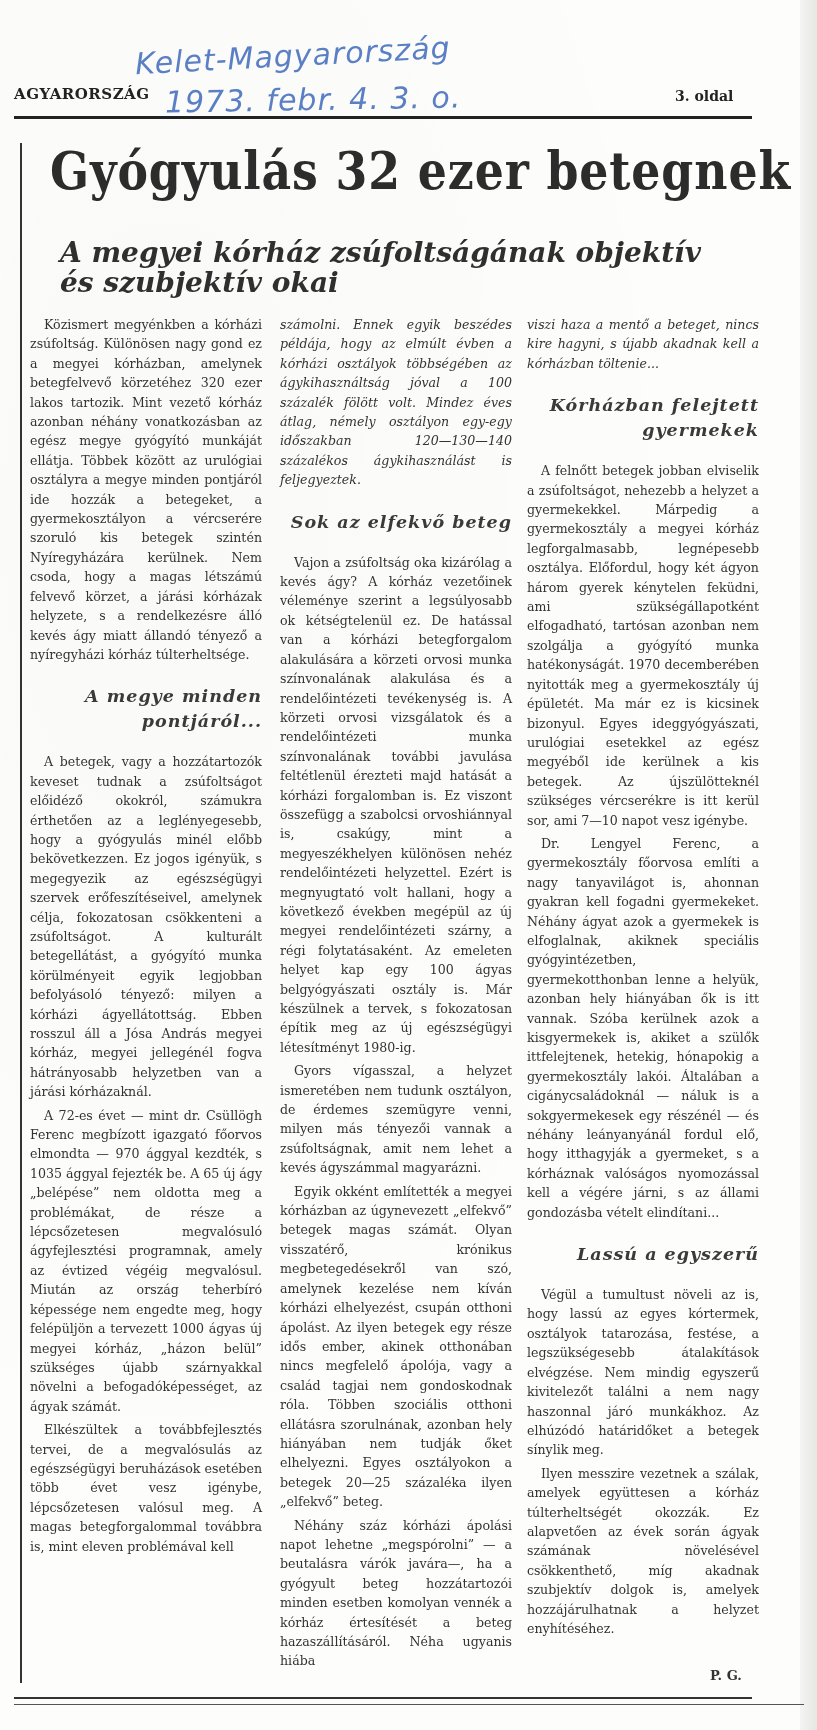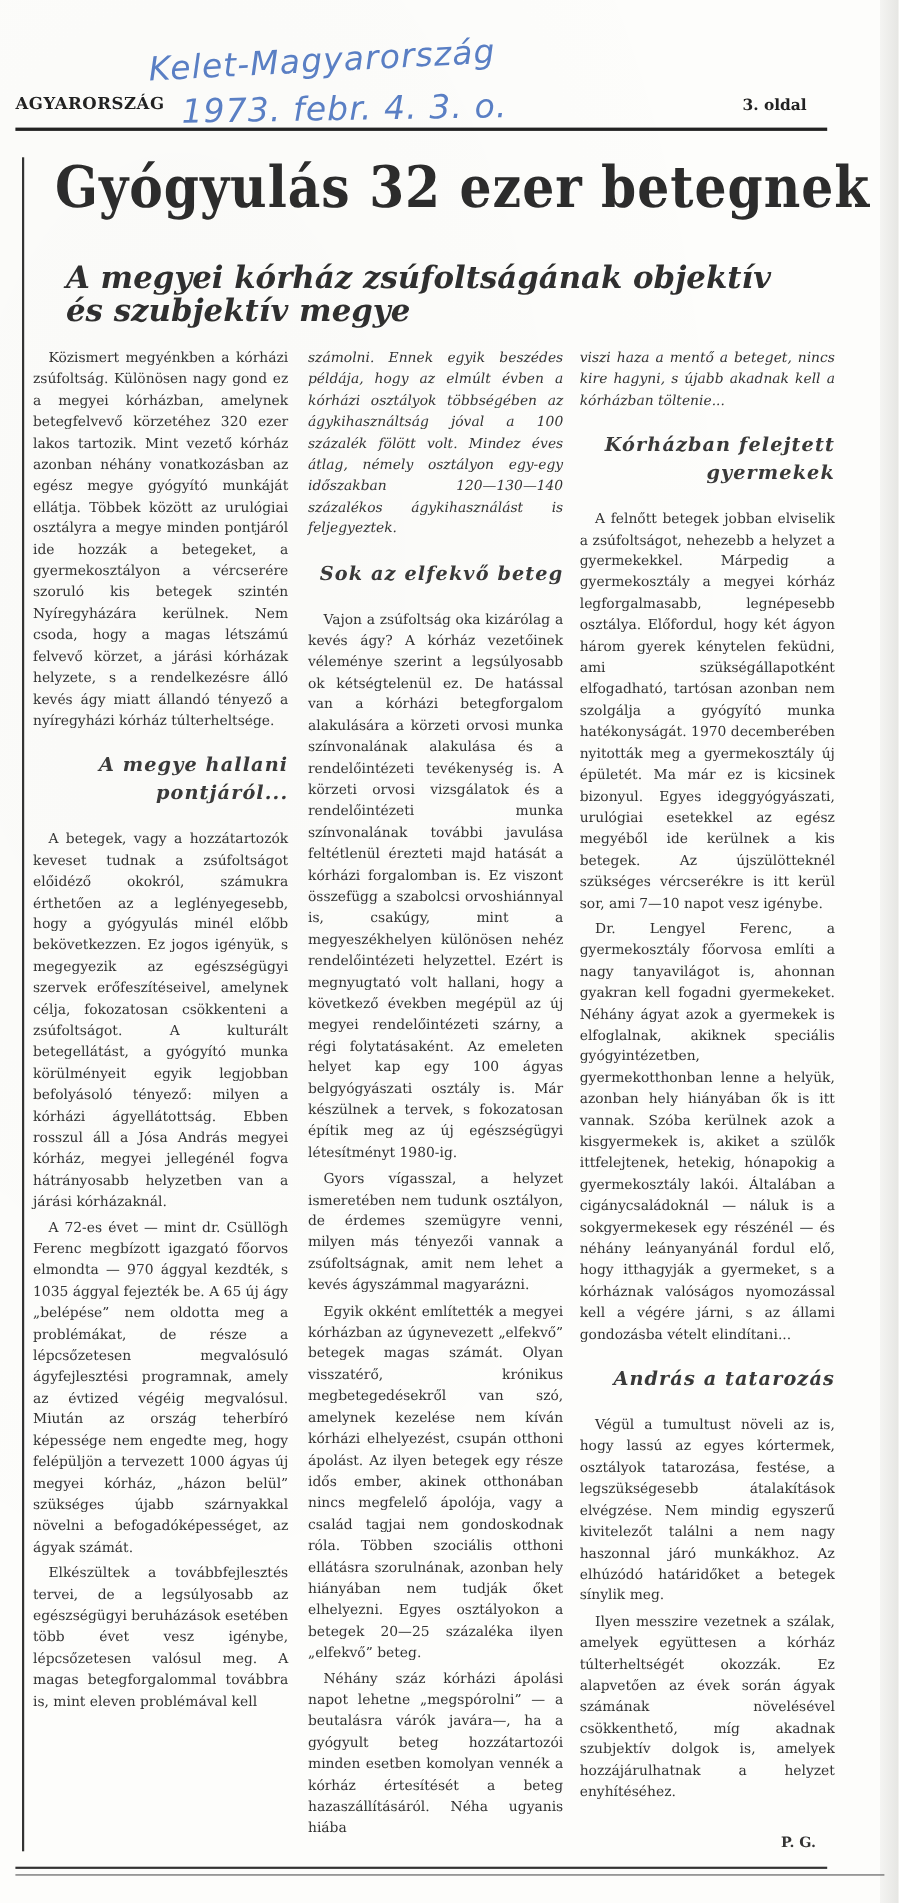--- a/index.html
+++ b/index.html
@@ -81,46 +81,46 @@
   <div class="handwriting hw2">1973. febr. 4. 3. o.</div>
 
   <div class="masthead">AGYARORSZÁG</div>
   <div class="pagenum">3. oldal</div>
   <div class="rule-top"></div>
   <div class="left-bar"></div>
 
   <div class="headline">Gyógyulás 32 ezer betegnek</div>
   <div class="subhead">
     <div>A megyei kórház zsúfoltságának objektív</div>
-    <div>és szubjektív megye</div>
+    <div>és szubjektív okai</div>
   </div>
 
   <div class="col col1">
     <p>Közismert megyénkben a kórházi zsúfoltság. Különösen nagy gond ez a megyei kórházban, amelynek betegfelvevő körzetéhez 320 ezer lakos tartozik. Mint vezető kórház azonban néhány vonatkozásban az egész megye gyógyító munkáját ellátja. Többek között az urulógiai osztályra a megye minden pontjáról ide hozzák a betegeket, a gyermekosztályon a vércserére szoruló kis betegek szintén Nyíregyházára kerülnek. Nem csoda, hogy a magas létszámú felvevő körzet, a járási kórházak helyzete, s a rendelkezésre álló kevés ágy miatt állandó tényező a nyíregyházi kórház túlterheltsége.</p>
-    <h3>A megye hallani pontjáról...</h3>
+    <h3>A megye minden pontjáról...</h3>
     <p>A betegek, vagy a hozzátartozók keveset tudnak a zsúfoltságot előidéző okokról, számukra érthetően az a leglényegesebb, hogy a gyógyulás minél előbb bekövetkezzen. Ez jogos igényük, s megegyezik az egészségügyi szervek erőfeszítéseivel, amelynek célja, fokozatosan csökkenteni a zsúfoltságot. A kulturált betegellátást, a gyógyító munka körülményeit egyik legjobban befolyásoló tényező: milyen a kórházi ágyellátottság. Ebben rosszul áll a Jósa András megyei kórház, megyei jellegénél fogva hátrányosabb helyzetben van a járási kórházaknál.</p>
     <p>A 72-es évet — mint dr. Csüllögh Ferenc megbízott igazgató főorvos elmondta — 970 ággyal kezdték, s 1035 ággyal fejezték be. A 65 új ágy „belépése” nem oldotta meg a problémákat, de része a lépcsőzetesen megvalósuló ágyfejlesztési programnak, amely az évtized végéig megvalósul. Miután az ország teherbíró képessége nem engedte meg, hogy felépüljön a tervezett 1000 ágyas új megyei kórház, „házon belül” szükséges újabb szárnyakkal növelni a befogadóképességet, az ágyak számát.</p>
-    <p>Elkészültek a továbbfejlesztés tervei, de a legsúlyosabb az egészségügyi beruházások esetében több évet vesz igénybe, lépcsőzetesen valósul meg. A magas betegforgalommal továbbra is, mint eleven problémával kell</p>
+    <p>Elkészültek a továbbfejlesztés tervei, de a megvalósulás az egészségügyi beruházások esetében több évet vesz igénybe, lépcsőzetesen valósul meg. A magas betegforgalommal továbbra is, mint eleven problémával kell</p>
   </div>
 
   <div class="col col2">
     <p class="noindent">számolni. Ennek egyik beszédes példája, hogy az elmúlt évben a kórházi osztályok többségében az ágykihasználtság jóval a 100 százalék fölött volt. Mindez éves átlag, némely osztályon egy-egy időszakban 120—130—140 százalékos ágykihasználást is feljegyeztek.</p>
     <h3>Sok az elfekvő beteg</h3>
     <p>Vajon a zsúfoltság oka kizárólag a kevés ágy? A kórház vezetőinek véleménye szerint a legsúlyosabb ok kétségtelenül ez. De hatással van a kórházi betegforgalom alakulására a körzeti orvosi munka színvonalának alakulása és a rendelőintézeti tevékenység is. A körzeti orvosi vizsgálatok és a rendelőintézeti munka színvonalának további javulása feltétlenül érezteti majd hatását a kórházi forgalomban is. Ez viszont összefügg a szabolcsi orvoshiánnyal is, csakúgy, mint a megyeszékhelyen különösen nehéz rendelőintézeti helyzettel. Ezért is megnyugtató volt hallani, hogy a következő években megépül az új megyei rendelőintézeti szárny, a régi folytatásaként. Az emeleten helyet kap egy 100 ágyas belgyógyászati osztály is. Már készülnek a tervek, s fokozatosan építik meg az új egészségügyi létesítményt 1980-ig.</p>
     <p>Gyors vígasszal, a helyzet ismeretében nem tudunk osztályon, de érdemes szemügyre venni, milyen más tényezői vannak a zsúfoltságnak, amit nem lehet a kevés ágyszámmal magyarázni.</p>
     <p>Egyik okként említették a megyei kórházban az úgynevezett „elfekvő” betegek magas számát. Olyan visszatérő, krónikus megbetegedésekről van szó, amelynek kezelése nem kíván kórházi elhelyezést, csupán otthoni ápolást. Az ilyen betegek egy része idős ember, akinek otthonában nincs megfelelő ápolója, vagy a család tagjai nem gondoskodnak róla. Többen szociális otthoni ellátásra szorulnának, azonban hely hiányában nem tudják őket elhelyezni. Egyes osztályokon a betegek 20—25 százaléka ilyen „elfekvő” beteg.</p>
     <p>Néhány száz kórházi ápolási napot lehetne „megspórolni” — a beutalásra várók javára—, ha a gyógyult beteg hozzátartozói minden esetben komolyan vennék a kórház értesítését a beteg hazaszállításáról. Néha ugyanis hiába</p>
   </div>
 
   <div class="col col3">
     <p class="noindent">viszi haza a mentő a beteget, nincs kire hagyni, s újabb akadnak kell a kórházban töltenie...</p>
     <h3>Kórházban felejtett gyermekek</h3>
     <p>A felnőtt betegek jobban elviselik a zsúfoltságot, nehezebb a helyzet a gyermekekkel. Márpedig a gyermekosztály a megyei kórház legforgalmasabb, legnépesebb osztálya. Előfordul, hogy két ágyon három gyerek kénytelen feküdni, ami szükségállapotként elfogadható, tartósan azonban nem szolgálja a gyógyító munka hatékonyságát. 1970 decemberében nyitották meg a gyermekosztály új épületét. Ma már ez is kicsinek bizonyul. Egyes ideggyógyászati, urulógiai esetekkel az egész megyéből ide kerülnek a kis betegek. Az újszülötteknél szükséges vércserékre is itt kerül sor, ami 7—10 napot vesz igénybe.</p>
     <p>Dr. Lengyel Ferenc, a gyermekosztály főorvosa említi a nagy tanyavilágot is, ahonnan gyakran kell fogadni gyermekeket. Néhány ágyat azok a gyermekek is elfoglalnak, akiknek speciális gyógyintézetben, gyermekotthonban lenne a helyük, azonban hely hiányában ők is itt vannak. Szóba kerülnek azok a kisgyermekek is, akiket a szülők ittfelejtenek, hetekig, hónapokig a gyermekosztály lakói. Általában a cigánycsaládoknál — náluk is a sokgyermekesek egy részénél — és néhány leányanyánál fordul elő, hogy itthagyják a gyermeket, s a kórháznak valóságos nyomozással kell a végére járni, s az állami gondozásba vételt elindítani...</p>
-    <h3>András a tatarozás</h3>
+    <h3>Lassú a egyszerű</h3>
     <p>Végül a tumultust növeli az is, hogy lassú az egyes kórtermek, osztályok tatarozása, festése, a legszükségesebb átalakítások elvégzése. Nem mindig egyszerű kivitelezőt találni a nem nagy haszonnal járó munkákhoz. Az elhúzódó határidőket a betegek sínylik meg.</p>
     <p>Ilyen messzire vezetnek a szálak, amelyek együttesen a kórház túlterheltségét okozzák. Ez alapvetően az évek során ágyak számának növelésével csökkenthető, míg akadnak szubjektív dolgok is, amelyek hozzájárulhatnak a helyzet enyhítéséhez.</p>
   </div>
 
   <div class="signature">P. G.</div>
   <div class="rule-bottom1"></div>
   <div class="rule-bottom2"></div>
 </div>
 
 </body></html>

